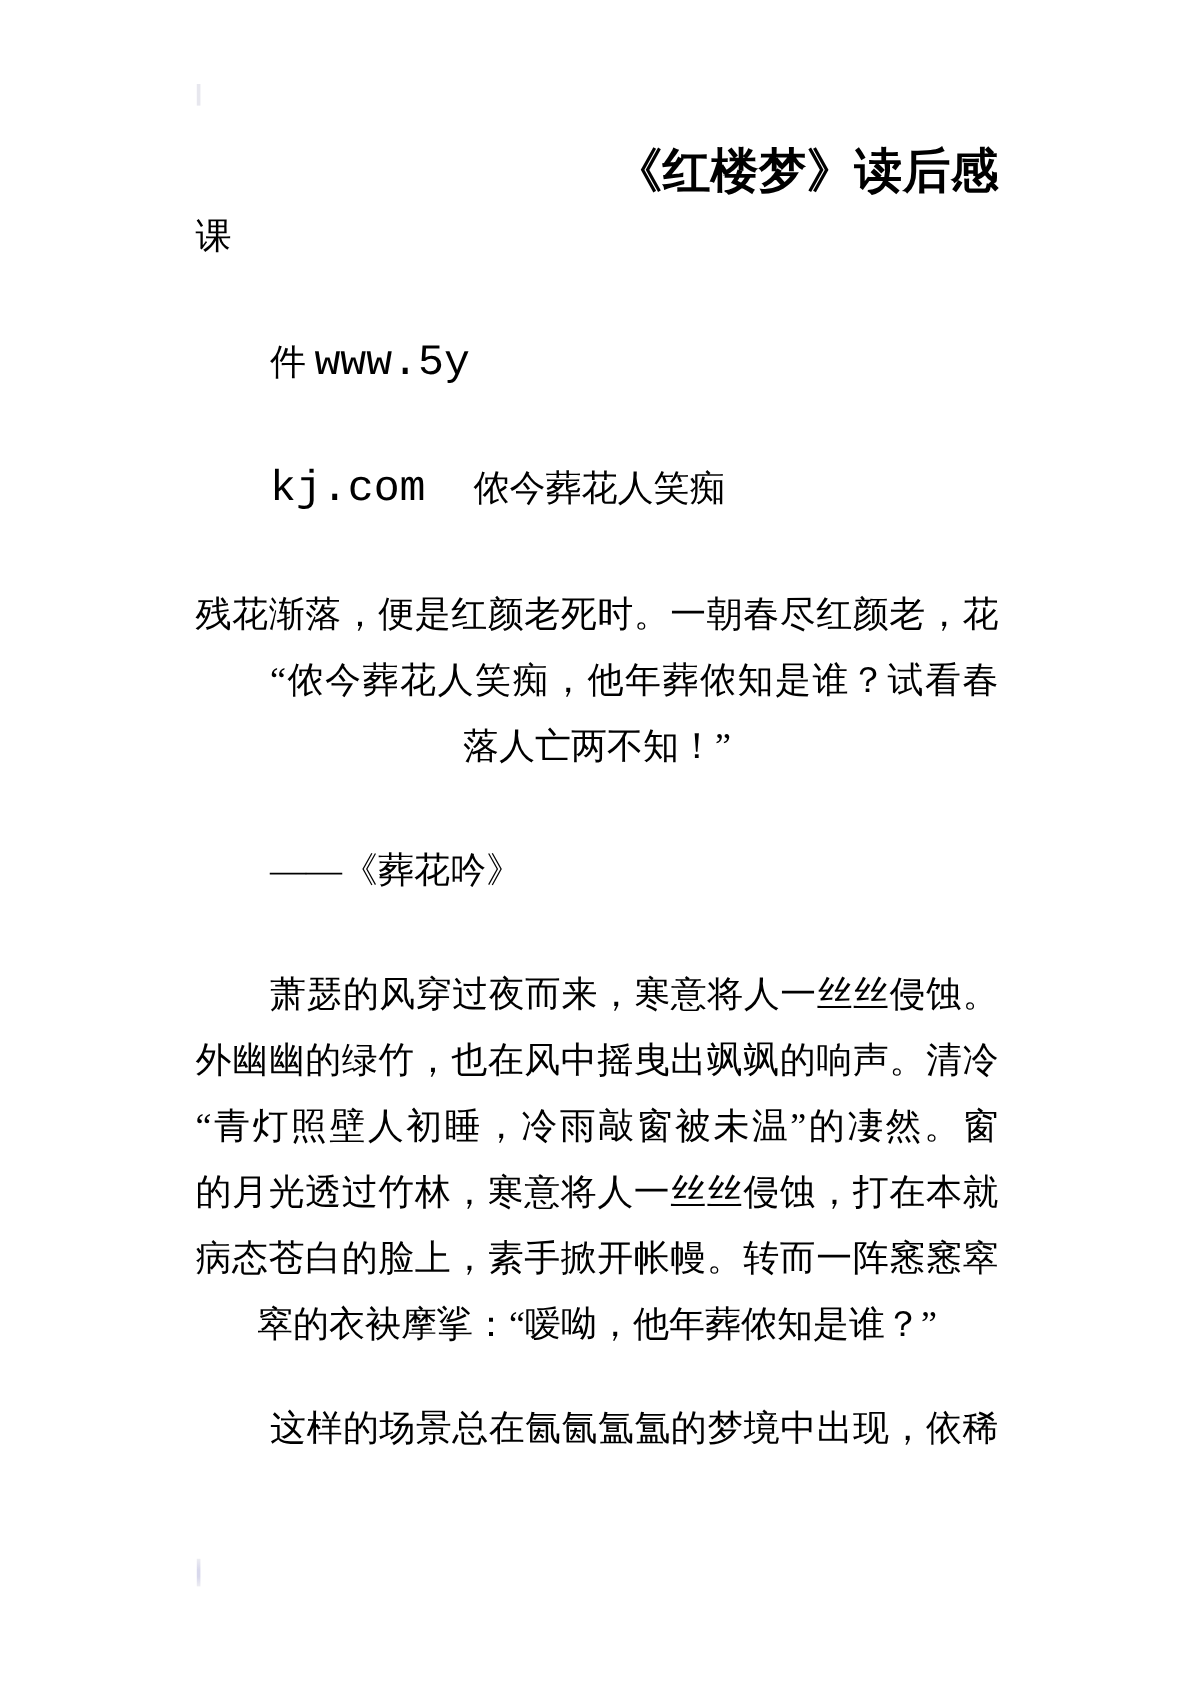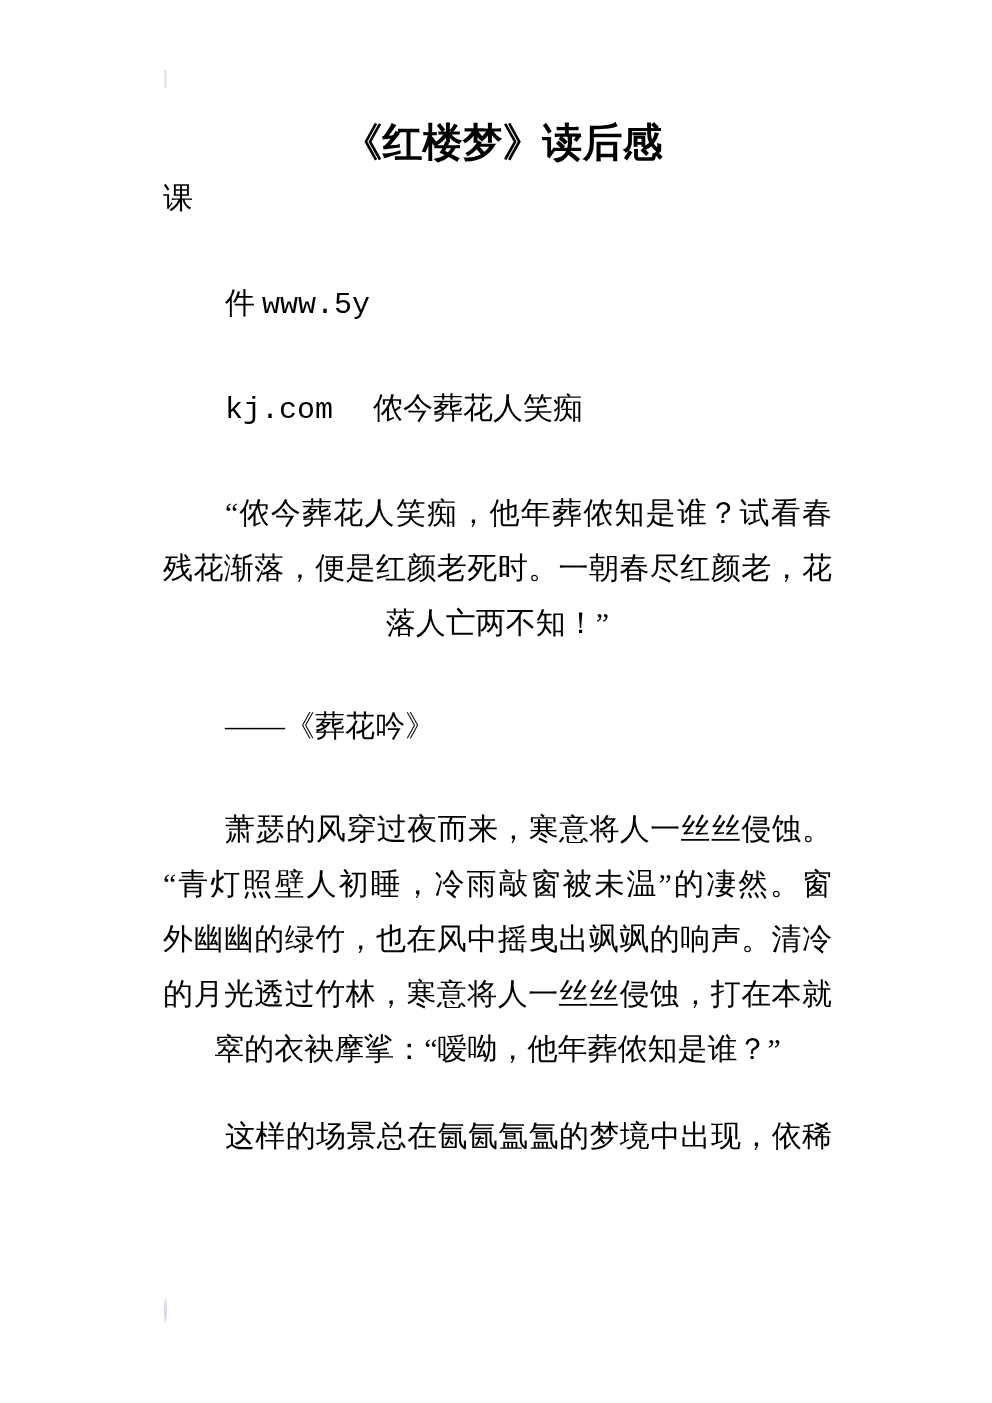--- a/index.html
+++ b/index.html
@@ -16,41 +16,41 @@
     margin-left: 163px;
     width: 669px;
     padding-top: 115px;
   }
   .title {
     margin: 0;
     height: 55px;
     line-height: 55px;
     font-size: 40px;
     font-weight: 700;
-    text-align: center;
+    text-align: right;
     text-indent: 10px;
   }
   .line {
     height: 55px;
     line-height: 55px;
     font-size: 30px;
     white-space: nowrap;
   }
   .block .line, .j { white-space: normal; text-align: center; }
   .j {
     text-align: justify;
     text-align-last: justify;
   }
   .ind { padding-left: 62px; }
   .gap-a { margin-top: 50px; }
   .gap-b { margin-top: 48px; }
   .gap-c { margin-top: 32px; }
   .latin {
     font-family: "Liberation Mono", "DejaVu Sans Mono", monospace;
-    font-size: 30px;
+    font-size: 36px;
   }
   .sp1 { margin-left: 7px; }
   .sp2 { margin-left: 40px; }
   .artifact {
     position: absolute;
     width: 3px;
   }
   .artifact-top {
     left: 164px; top: 70px; height: 18px;
     background: #e7e7ee;
@@ -72,32 +72,33 @@
 
     <h1 class="title">《红楼梦》读后感</h1>
 
     <div class="line">课</div>
 
     <div class="line gap-a ind"><span>件</span><span class="latin sp1">www.5y</span></div>
 
     <div class="line gap-a ind"><span class="latin">kj.com</span><span class="sp2">侬今葬花人笑痴</span></div>
 
     <div class="block gap-a">
+      <div class="line j">残花渐落，便是红颜老死时。一朝春尽红颜老，花</div>
       <div class="line ind j">“侬今葬花人笑痴，他年葬侬知是谁？试看春</div>
-      <div class="line j">残花渐落，便是红颜老死时。一朝春尽红颜老，花</div>
       <div class="line">落人亡两不知！”</div>
     </div>
 
     <div class="line gap-b ind">——《葬花吟》</div>
 
     <div class="block gap-b">
       <div class="line ind j">萧瑟的风穿过夜而来，寒意将人一丝丝侵蚀。</div>
+      <div class="line j">外幽幽的绿竹，也在风中摇曳出飒飒的响声。清冷</div>
       <div class="line j">“青灯照壁人初睡，冷雨敲窗被未温”的凄然。窗</div>
-      <div class="line j">外幽幽的绿竹，也在风中摇曳出飒飒的响声。清冷</div>
       <div class="line j">的月光透过竹林，寒意将人一丝丝侵蚀，打在本就</div>
+      <div class="line j">病态苍白的脸上，素手掀开帐幔。转而一阵窸窸窣</div>
       <div class="line">窣的衣袂摩挲：“嗳呦，他年葬侬知是谁？”</div>
     </div>
 
     <div class="block gap-c">
       <div class="line ind j">这样的场景总在氤氤氲氲的梦境中出现，依稀</div>
     </div>
 
   </div>
 </div>
 

